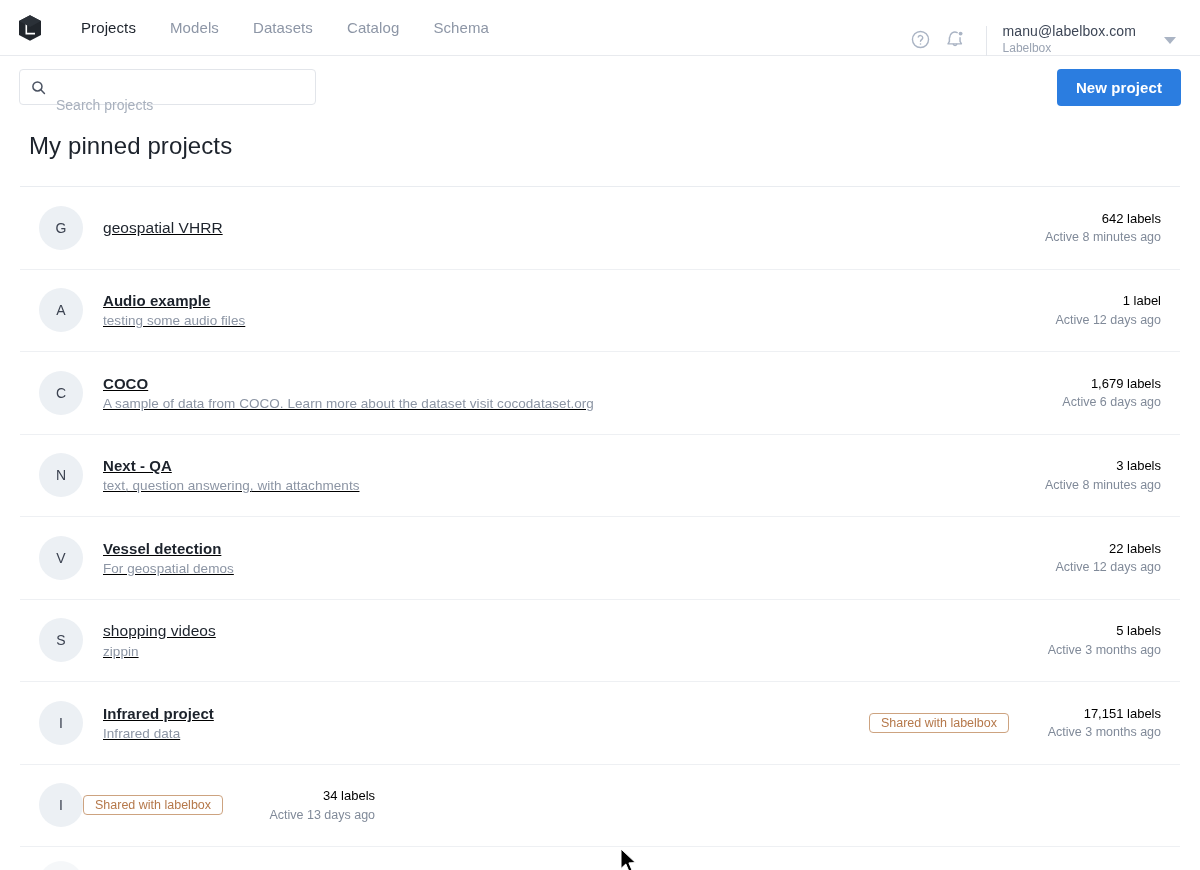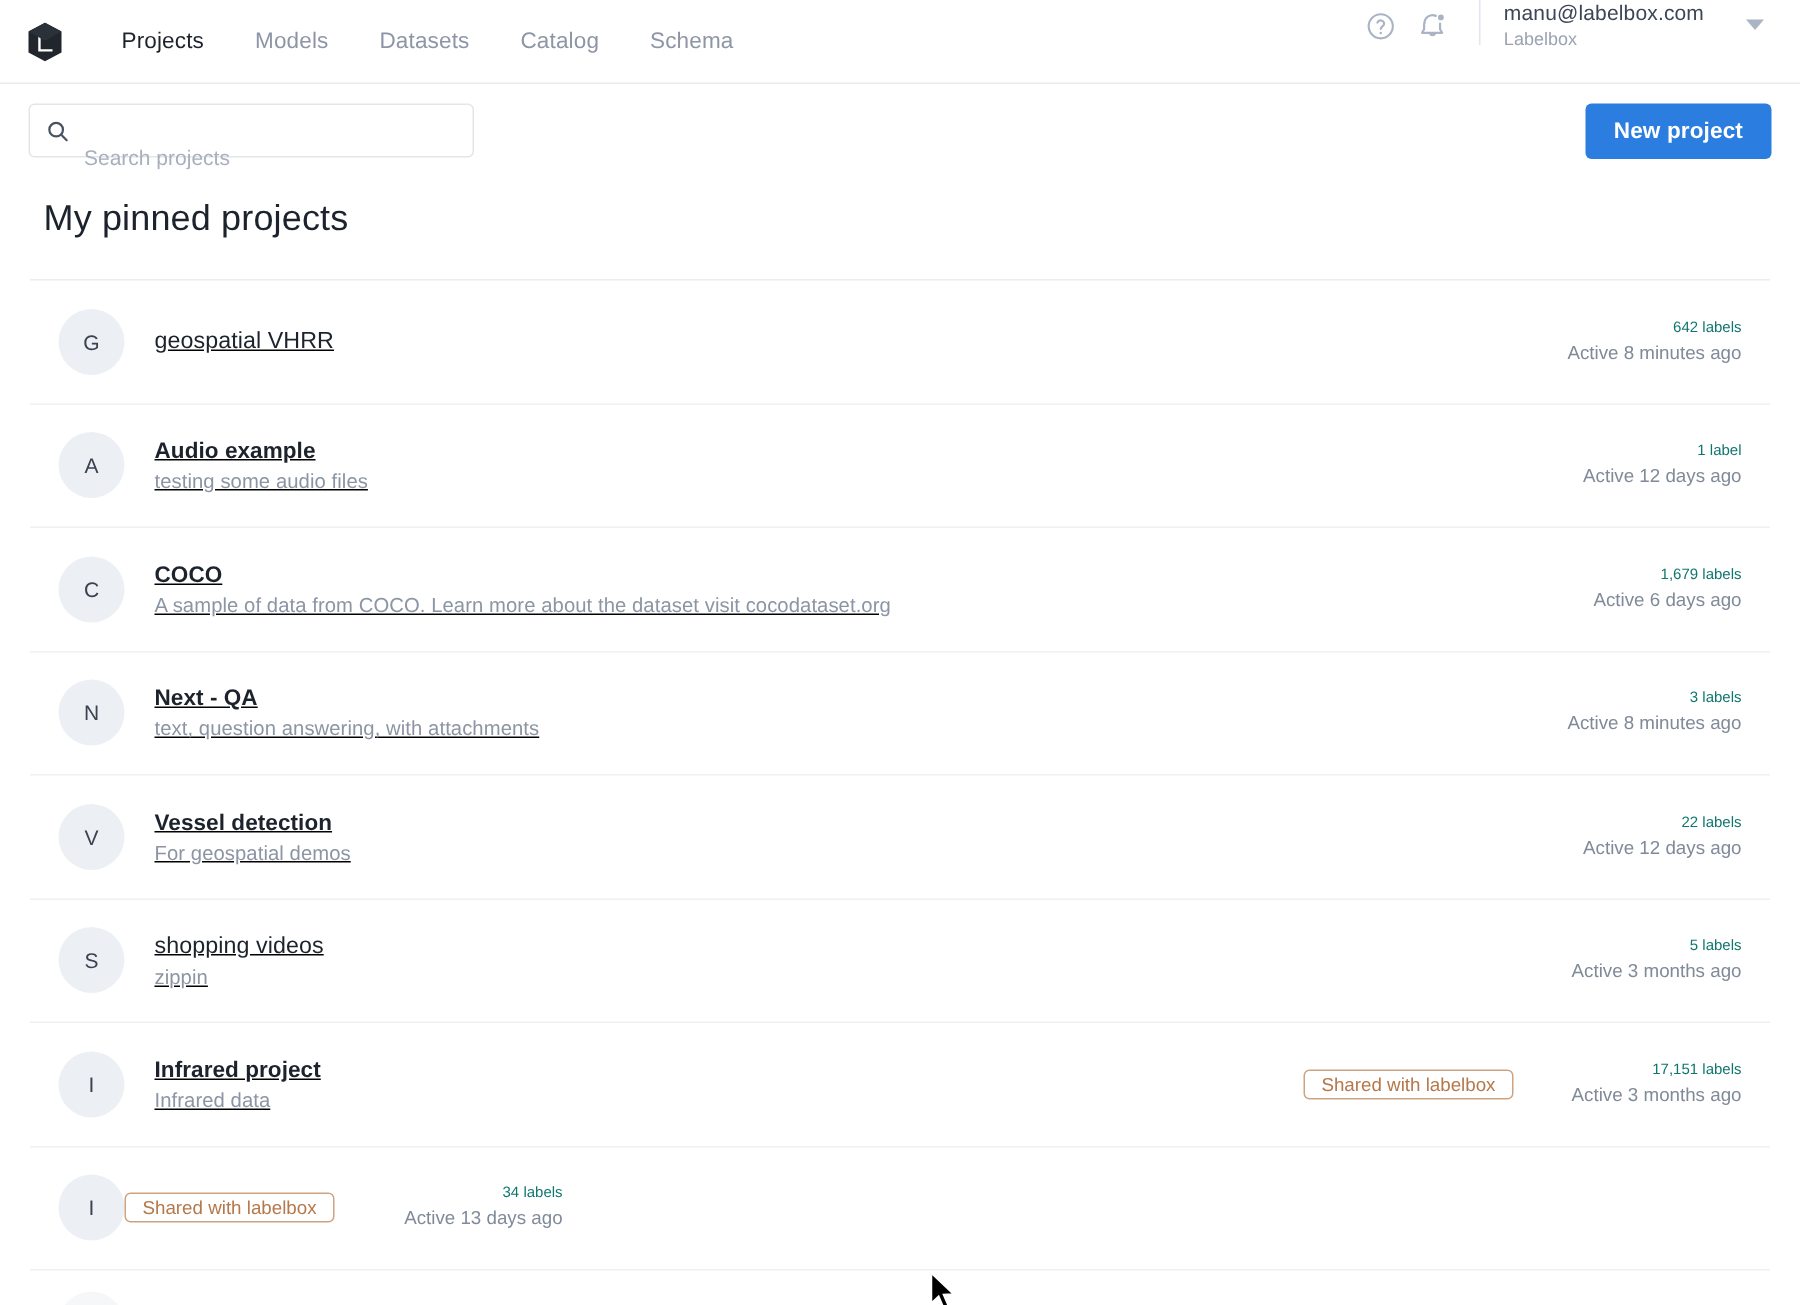--- a/index.html
+++ b/index.html
@@ -31,21 +31,21 @@
     letter-spacing: .1px;
     cursor: pointer;
     padding: 4px 2px;
     white-space: nowrap;
   }
   .nav-item.active { color: #1d232c; font-weight: 400; }
 
   .topbar-right {
     position: absolute; right: 0; top: 0;
     height: 56px;
-    display: flex; align-items: flex-start;
+    display: flex; align-items: flex-end;
     padding-right: 14px;
   }
   .icon-btn {
     width: 34px; height: 34px;
     display: flex; align-items: center; justify-content: center;
     cursor: pointer;
     color: #aab4c4;
   }
   .topbar-divider {
     width: 1px; height: 30px;
@@ -172,21 +172,21 @@
     border-radius: 4px;
     padding: 2px 11px;
     white-space: nowrap;
     background: #fff;
   }
   .stats {
     text-align: right;
     line-height: 1.5;
     min-width: 130px;
   }
-  .stat-labels { font-size: 10px; color: #0f766e; }
+  .stat-labels { font-size: 13px; color: #000000; }
   .stat-active { font-size: 12.5px; color: #808a99; }
 
   
   .row.partial { height: 24px; overflow: hidden; align-items: flex-start; padding-top: 14px; border-bottom: none; }
   .row.partial .avatar { opacity: .55; }
 
   
   .cursor { position: absolute; pointer-events: none; }
 </style>
 </head>

